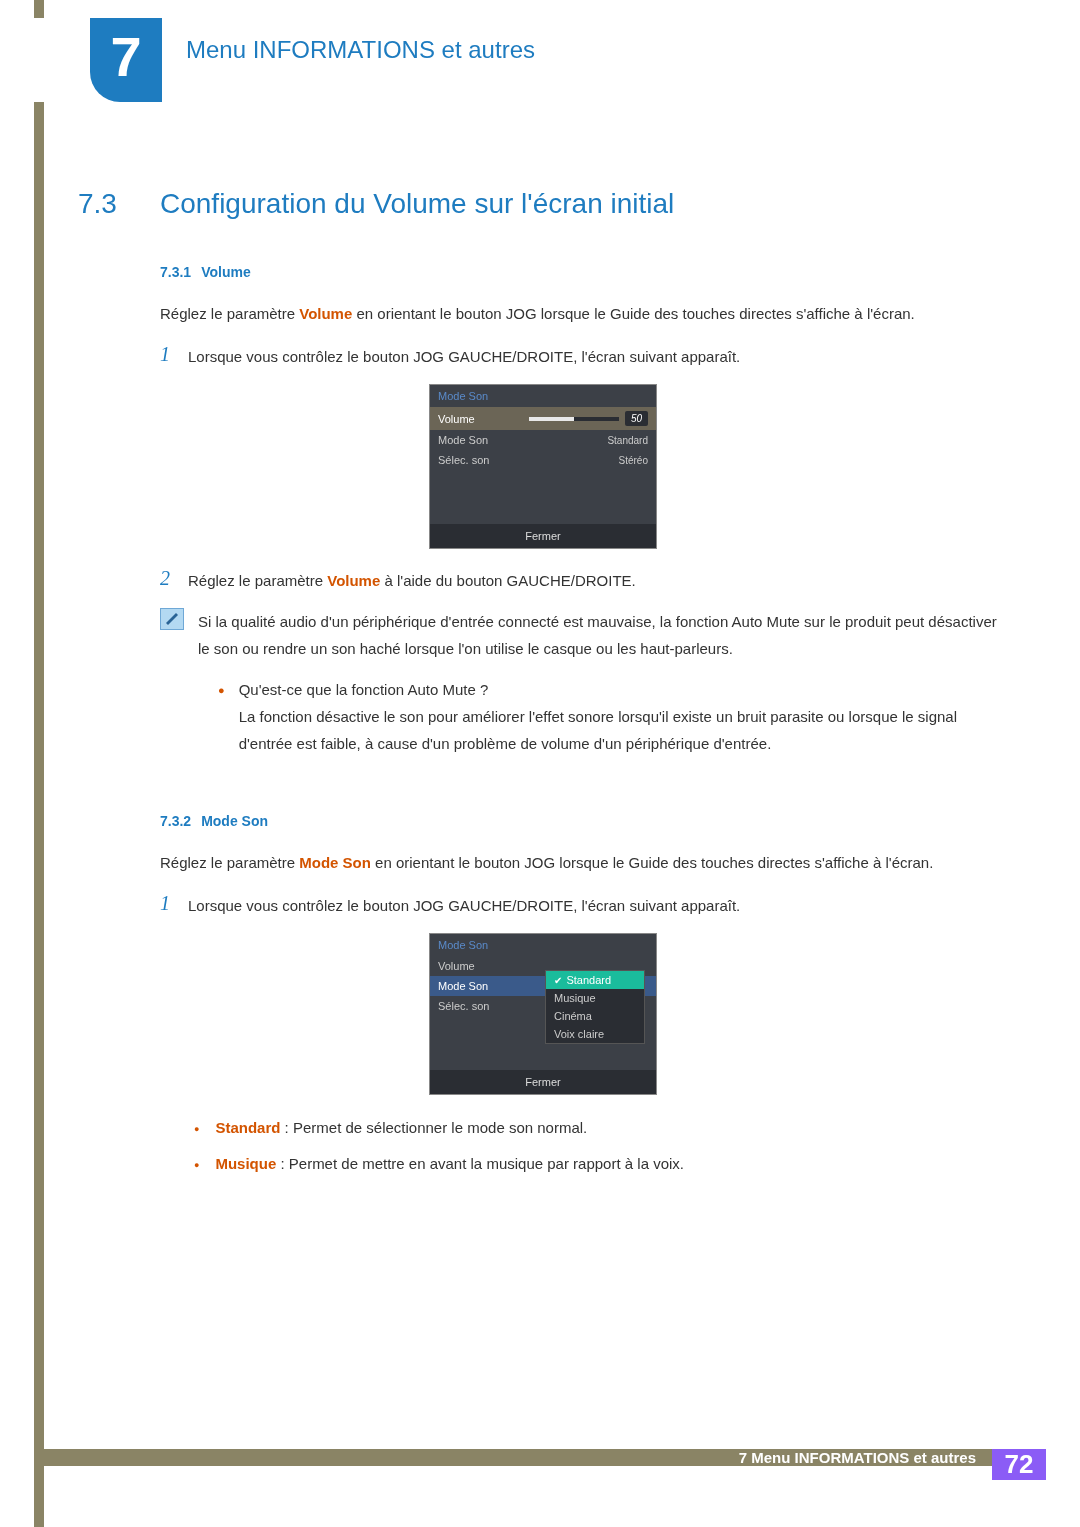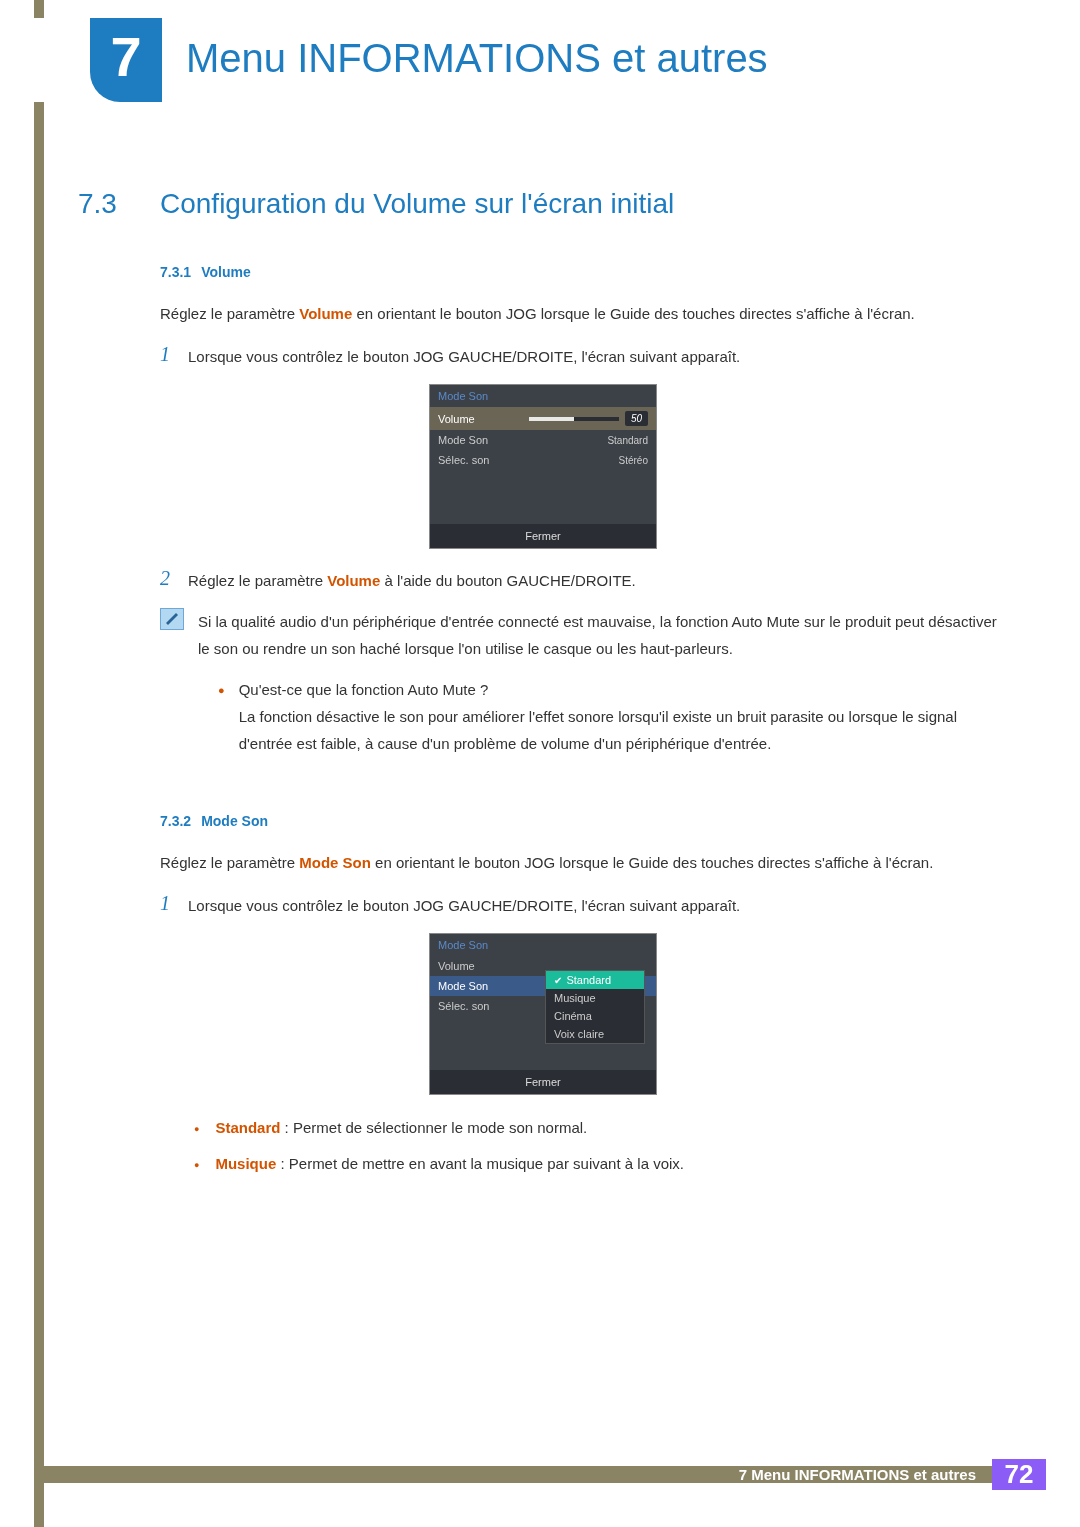--- a/index.html
+++ b/index.html
@@ -30,21 +30,21 @@
     color: #fff;
     font-size: 56px;
     font-weight: bold;
     text-align: center;
     line-height: 78px;
   }
   .chapter-title {
     position: absolute;
     left: 186px;
     top: 36px;
-    font-size: 40px;
+    font-size: 24px;
     color: #1e7cc0;
     font-weight: 500;
   }
   .sidebar-cut {
     position: absolute;
     left: 34px;
     top: 18px;
     width: 56px;
     height: 84px;
     background: #fff;
@@ -214,21 +214,21 @@
   .bullet-list .row { display: flex; align-items: flex-start; margin-bottom: 6px;}
   .bullet-list .dot { color: #d35400; font-size: 9px; margin-right: 16px; margin-top: 7px;}
   .bullet-list .bold { font-weight: bold; color: #d35400; }
   .footer {
     position: absolute;
     bottom: 28px;
     left: 34px;
     right: 34px;
     height: 50px;
     display: flex;
-    align-items: center;
+    align-items: flex-start;
   }
   .footer-bar {
     flex: 1;
     background: #8a8465;
     display: flex;
     align-items: center;
     justify-content: flex-end;
     padding-right: 16px;
     color: #fff;
     font-size: 15px;
@@ -358,21 +358,21 @@
     <div class="osd-close">Fermer</div>
   </div>
 
   <div class="bullet-list">
     <div class="row">
       <div class="dot">●</div>
       <div><span class="bold">Standard</span><span> : Permet de sélectionner le mode son normal.</span></div>
     </div>
     <div class="row">
       <div class="dot">●</div>
-      <div><span class="bold">Musique</span><span> : Permet de mettre en avant la musique par suivant à la voix.</span></div>
+      <div><span class="bold">Musique</span><span> : Permet de mettre en avant la musique par rapport à la voix.</span></div>
     </div>
   </div>
 
 </div>
 
 <div class="footer">
   <div class="footer-bar">7 Menu INFORMATIONS et autres</div>
   <div class="footer-page">72</div>
 </div>
 

